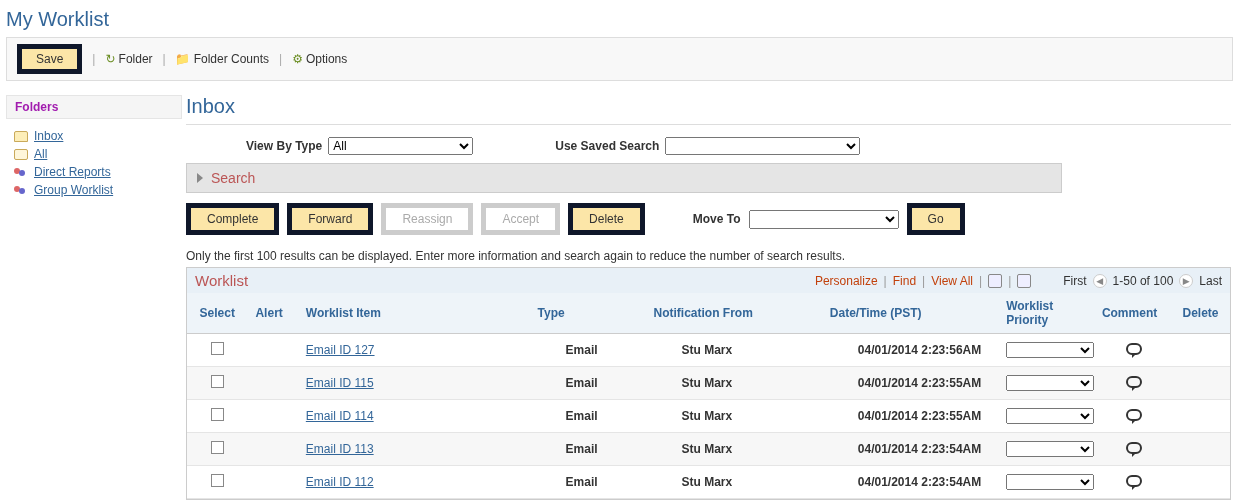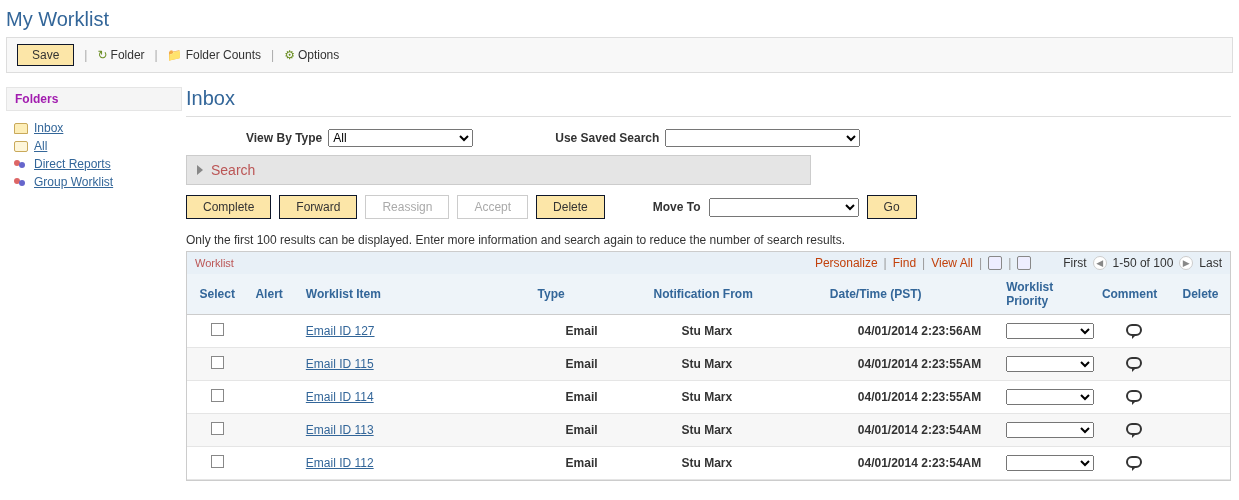--- a/index.html
+++ b/index.html
@@ -1,20 +1,20 @@
 <!DOCTYPE html>
 <html><head>
 <meta charset="utf-8">
 <style>
 * { box-sizing: border-box; margin: 0; padding: 0; }
 body { font-family: Arial, Helvetica, sans-serif; font-size: 12px; color: #333; background: #fff; width: 1239px; }
 a { color: #336699; text-decoration: underline; cursor: pointer; }
 .page-title { color: #336699; font-size: 20px; font-weight: normal; margin: 8px 0 6px 6px; }
 .toolbar { background: #f8f8f8; border: 1px solid #ddd; padding: 6px 10px; margin: 0 6px; display: flex; align-items: center; gap: 8px; }
-.btn { border: 1px solid #0f172a; background: #fce6a8; color: #333; padding: 3px 14px; font-size: 12px; cursor: pointer; }
+.btn { border: 5px solid #0f172a; background: #fce6a8; color: #333; padding: 3px 14px; font-size: 12px; cursor: pointer; }
 .btn.disabled { background: #fff; border-color: #ccc; color: #aaa; cursor: default; }
 .sep { color: #aaa; margin: 0 2px; }
 .tb-link { color: #333; text-decoration: none; cursor: pointer; display: inline-flex; align-items: center; gap: 3px; }
 .tb-link .ico { color: #6b8e23; }
 .layout { display: flex; margin-top: 14px; }
 .sidebar { width: 182px; padding-left: 6px; }
 .sidebar-header { background: #f5f5f5; border: 1px solid #e5e5e5; color: #a21caf; font-weight: bold; padding: 4px 8px; margin-bottom: 10px; }
 .folder-list { list-style: none; padding-left: 8px; }
 .folder-list li { display: flex; align-items: center; gap: 6px; margin-bottom: 4px; }
 .folder-icon { width: 14px; height: 11px; display: inline-block; }
@@ -24,31 +24,31 @@
 .folder-icon.people::before{content:"";position:absolute;left:0;top:2px;width:6px;height:6px;background:#d66;border-radius:50%;}
 .folder-icon.people::after{content:"";position:absolute;left:5px;top:4px;width:6px;height:6px;background:#66c;border-radius:50%;}
 .main { flex: 1; padding: 0 8px 0 4px; }
 .main h2 { color: #336699; font-size: 20px; font-weight: normal; margin-bottom: 6px; }
 .hr { border-top: 1px solid #ddd; margin-bottom: 8px; }
 .filter-row { display: flex; align-items: center; gap: 6px; padding: 4px 0 8px 60px; }
 .filter-row label { font-weight: bold; color: #333; }
 .filter-row select { font-size: 12px; }
 select.wide { width: 145px; }
 select.wide2 { width: 195px; }
-.search-bar { background: #e5e5e5; border: 1px solid #ccc; padding: 6px 10px; width: 625px; display: flex; align-items: center; gap: 8px; }
+.search-bar { background: #e5e5e5; border: 1px solid #ccc; padding: 6px 10px; width: 876px; display: flex; align-items: center; gap: 8px; }
 .search-bar .tri { width:0; height:0; border-top:5px solid transparent; border-bottom:5px solid transparent; border-left:6px solid #888; cursor:pointer;}
 .search-bar .label { color: #b55; font-size: 14px; }
 .action-row { margin-top: 10px; display: flex; align-items: center; gap: 8px; }
 .action-row .btn { padding: 4px 16px; }
 .action-row label { font-weight: bold; margin-left: 40px; }
 .action-row select { width: 150px; }
 .results-note { margin-top: 14px; color: #333; }
 .grid-wrap { border: 1px solid #ccc; margin-top: 4px; }
 .grid-header { background: #e8f0f7; padding: 4px 8px; display: flex; align-items: center; }
-.grid-title { color: #b55; font-size: 11px; }
+.grid-title { color: #b55; font-size: 15px; }
 .grid-tools { margin-left: auto; display: flex; align-items: center; gap: 6px; color: #336699; }
 .grid-tools a { color: #c2410c; text-decoration: none; }
 .grid-tools .sep2 { color: #999; }
 .grid-tools .pager-text { color: #333; }
 .arrow-btn { width:14px; height:14px; border-radius:50%; border:1px solid #ccc; background:#fff; display:inline-flex; align-items:center; justify-content:center; font-size:9px; color:#888; cursor:pointer;}
 .ico-sm{display:inline-block;width:14px;height:14px;border:1px solid #888;background:#eef;border-radius:2px;cursor:pointer;}
 .grid table { width: 100%; border-collapse: collapse; table-layout: fixed; }
 .grid th { background: #eef4f9; color: #336699; font-weight: bold; text-align: left; padding: 6px 8px; border-bottom: 1px solid #ccc; font-size: 12px; }
 .grid td { padding: 8px 8px; border-bottom: 1px solid #e5e5e5; color: #333; vertical-align: middle; }
 .grid td b { font-weight: bold; padding-left: 28px; }

